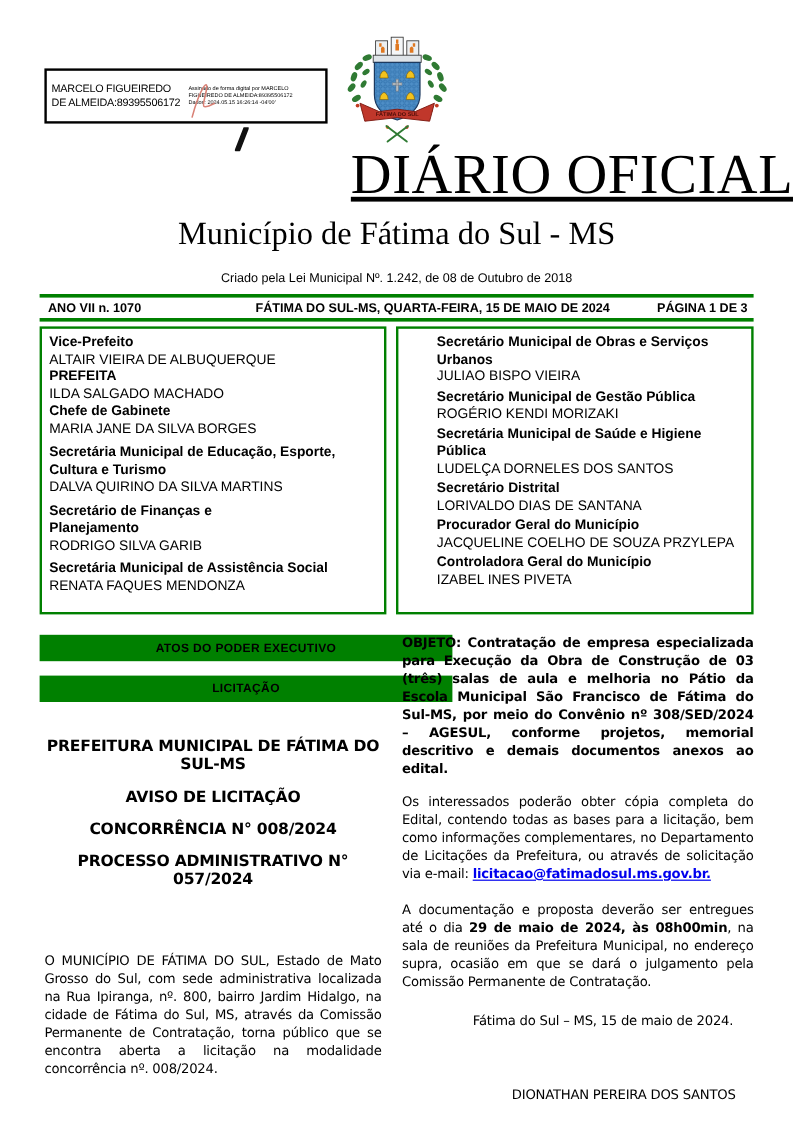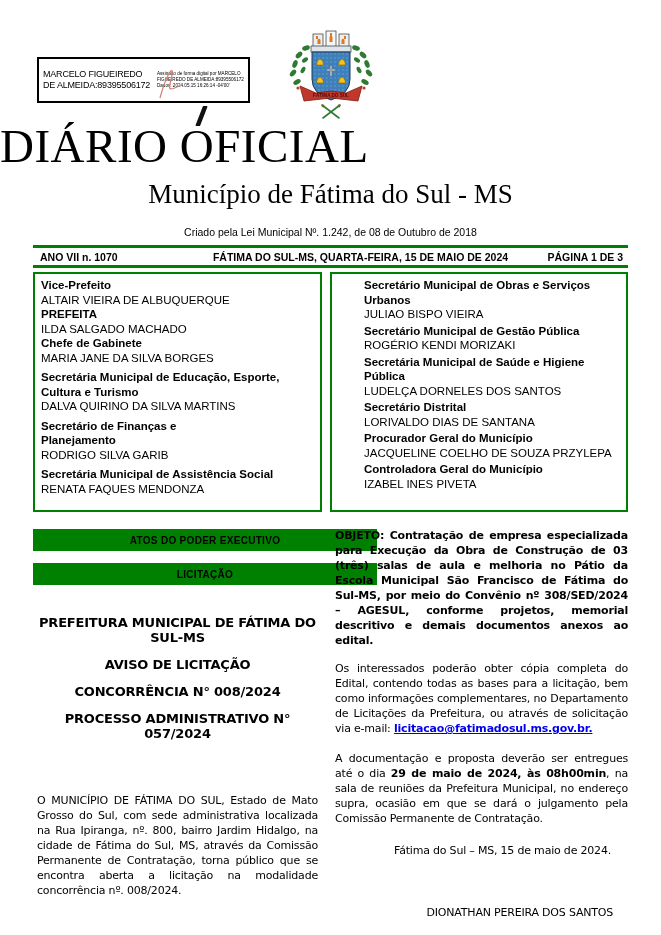--- a/index.html
+++ b/index.html
@@ -1,36 +1,36 @@
 <!DOCTYPE html>
 <html style="--green: #008000; --link_blue: #0000ee;"><head>
 <meta charset="utf-8">
 <style>
   * { margin:0; padding:0; box-sizing:border-box; }
   html,body { background:#ffffff; }
   body { font-family:"Liberation Sans", sans-serif; color:#000; }
   #page { position:relative; width:661px; height:935px; background:#fff; overflow:hidden; }
 
   
-  .sig-box { position:absolute; left:37px; top:57px; width:213px; height:46px;
+  .sig-box { position:absolute; left:37px; top:57px; width:236px; height:46px;
              border:2px solid #000; display:flex; align-items:center; }
   .sig-name { width:112px; padding-left:4px; font-size:9px; line-height:11px;
               font-family:"Liberation Sans", sans-serif; letter-spacing:-0.2px; }
   .sig-flourish { position:absolute; left:118px; top:3px; width:26px; height:40px; }
   .sig-details { width:95px; font-size:4.6px; line-height:6.2px; padding-left:6px;
                  letter-spacing:0; }
   .pen-mark { position:absolute; left:194px; top:106px; width:14px; height:20px; }
 
   
   .crest { position:absolute; left:283px; top:22px; width:96px; height:100px; }
 
   
-  .gz-title { position:absolute; left:0; right:0; top:119px; text-align:left;
+  .gz-title { position:absolute; left:0; right:0; top:119px; text-align:right;
               font-family:"Liberation Serif", serif; font-weight:400; font-size:47px;
-              letter-spacing:0.5px; }
+              letter-spacing:0.5px;text-decoration:underline; }
   .gz-subtitle { position:absolute; left:0; right:0; top:179px; text-align:center;
                  font-family:"Liberation Serif", serif; font-weight:400; font-size:27px; }
   .gz-creation { position:absolute; left:0; right:0; top:226px; text-align:center;
                  font-size:10.5px; }
 
   
   .issue-bar { position:absolute; left:33px; top:245px; width:595px; height:23px;
                border-top:3px solid var(--green,#008000); border-bottom:3px solid var(--green,#008000);
                display:flex; align-items:center; font-weight:bold; font-size:10.5px; }
   .issue-bar .ed { width:170px; padding-left:7px; }

